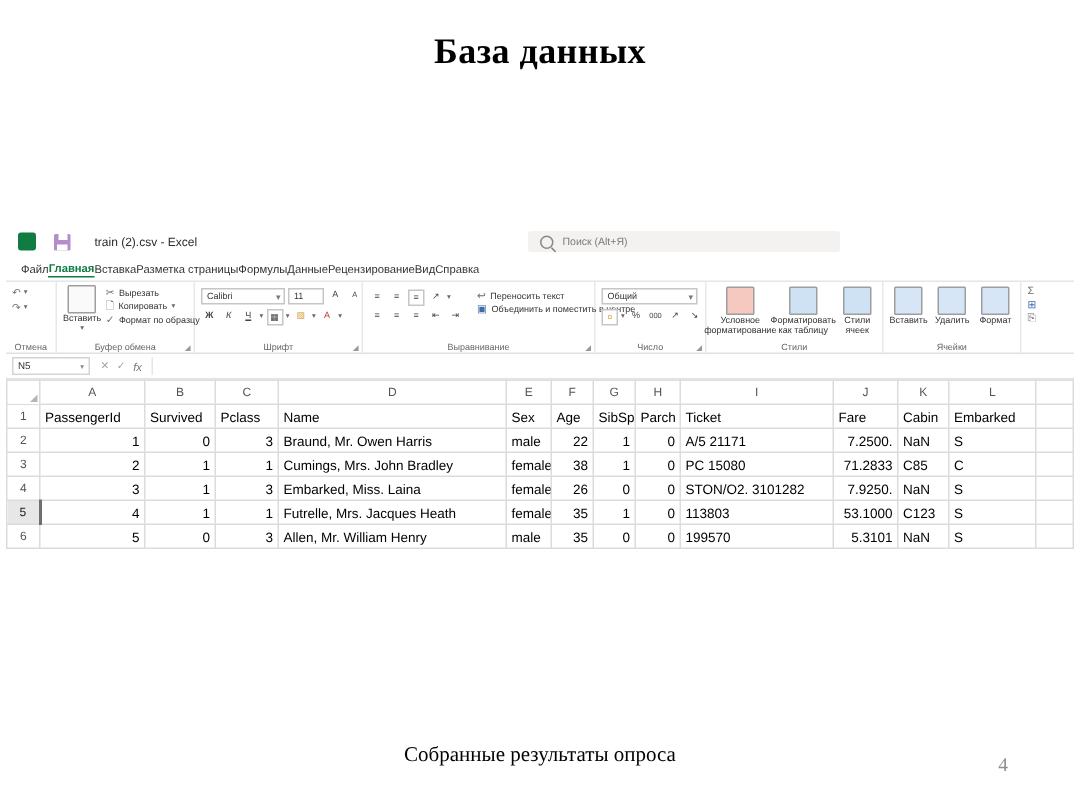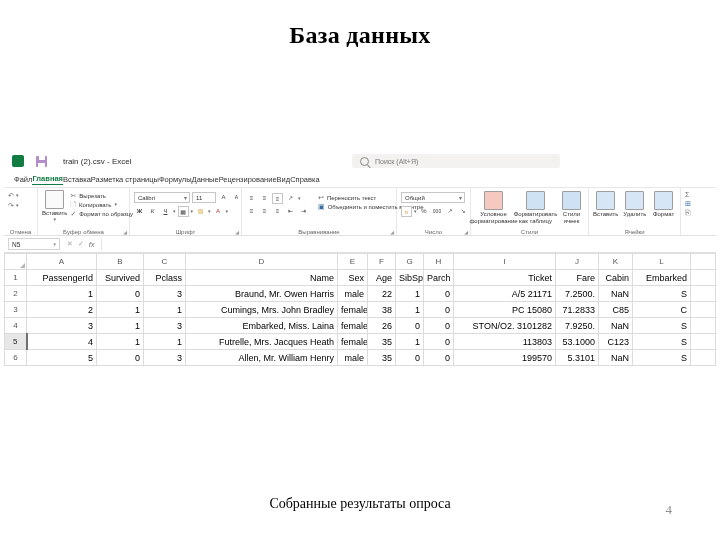--- a/index.html
+++ b/index.html
@@ -355,21 +355,21 @@
     text-align: center;
     font-size: 8px;
     border: 1px solid #e6e6e6;
   }
   .rowhead.sel {
     background: #e7e7e7;
     color: #1c1c1c;
     border-right: 2px solid #6f6f6f;
   }
   .num { text-align: right; }
-  .txt { text-align: right; }
+  .txt { text-align: left; }
   
   .caption {
     position: absolute;
     left: 0;
     top: 496px;
     width: 720px;
     text-align: center;
     font-family: "Liberation Serif", serif;
     font-size: 14px;
     color: #000000;

